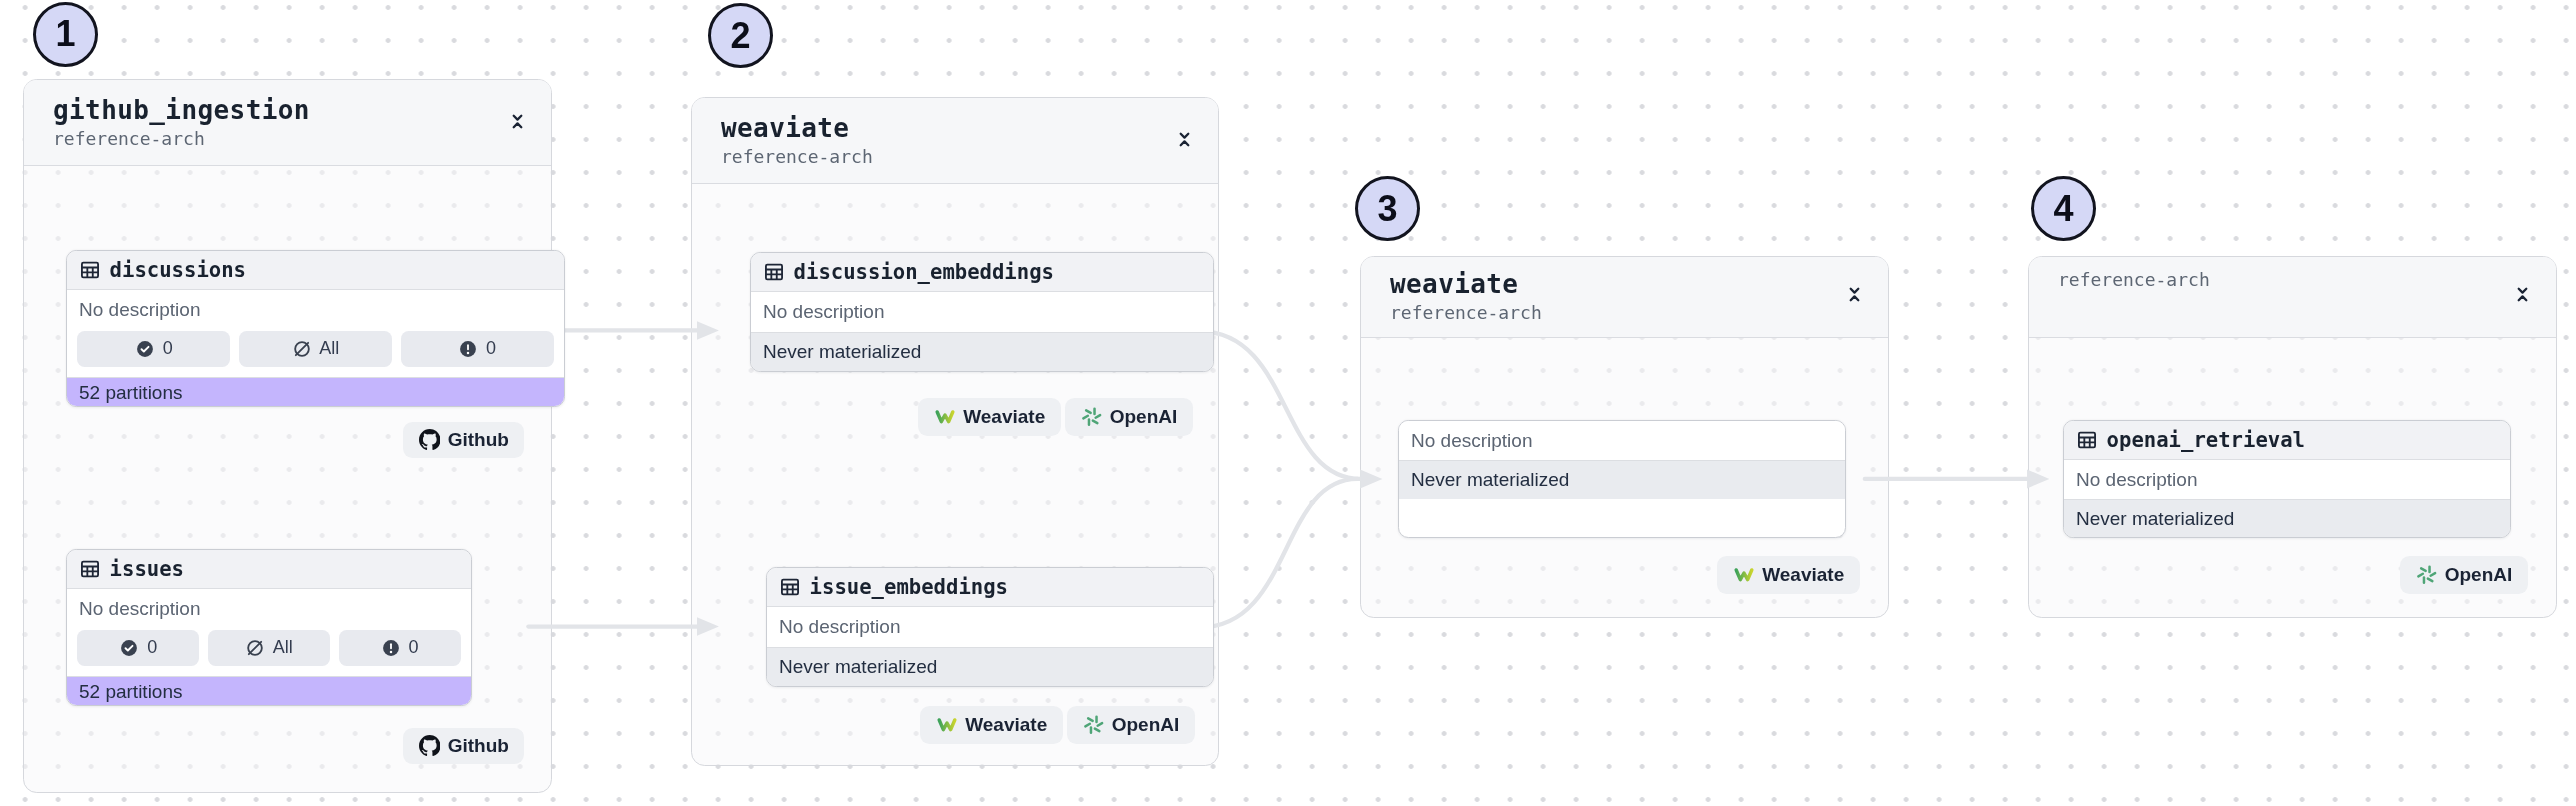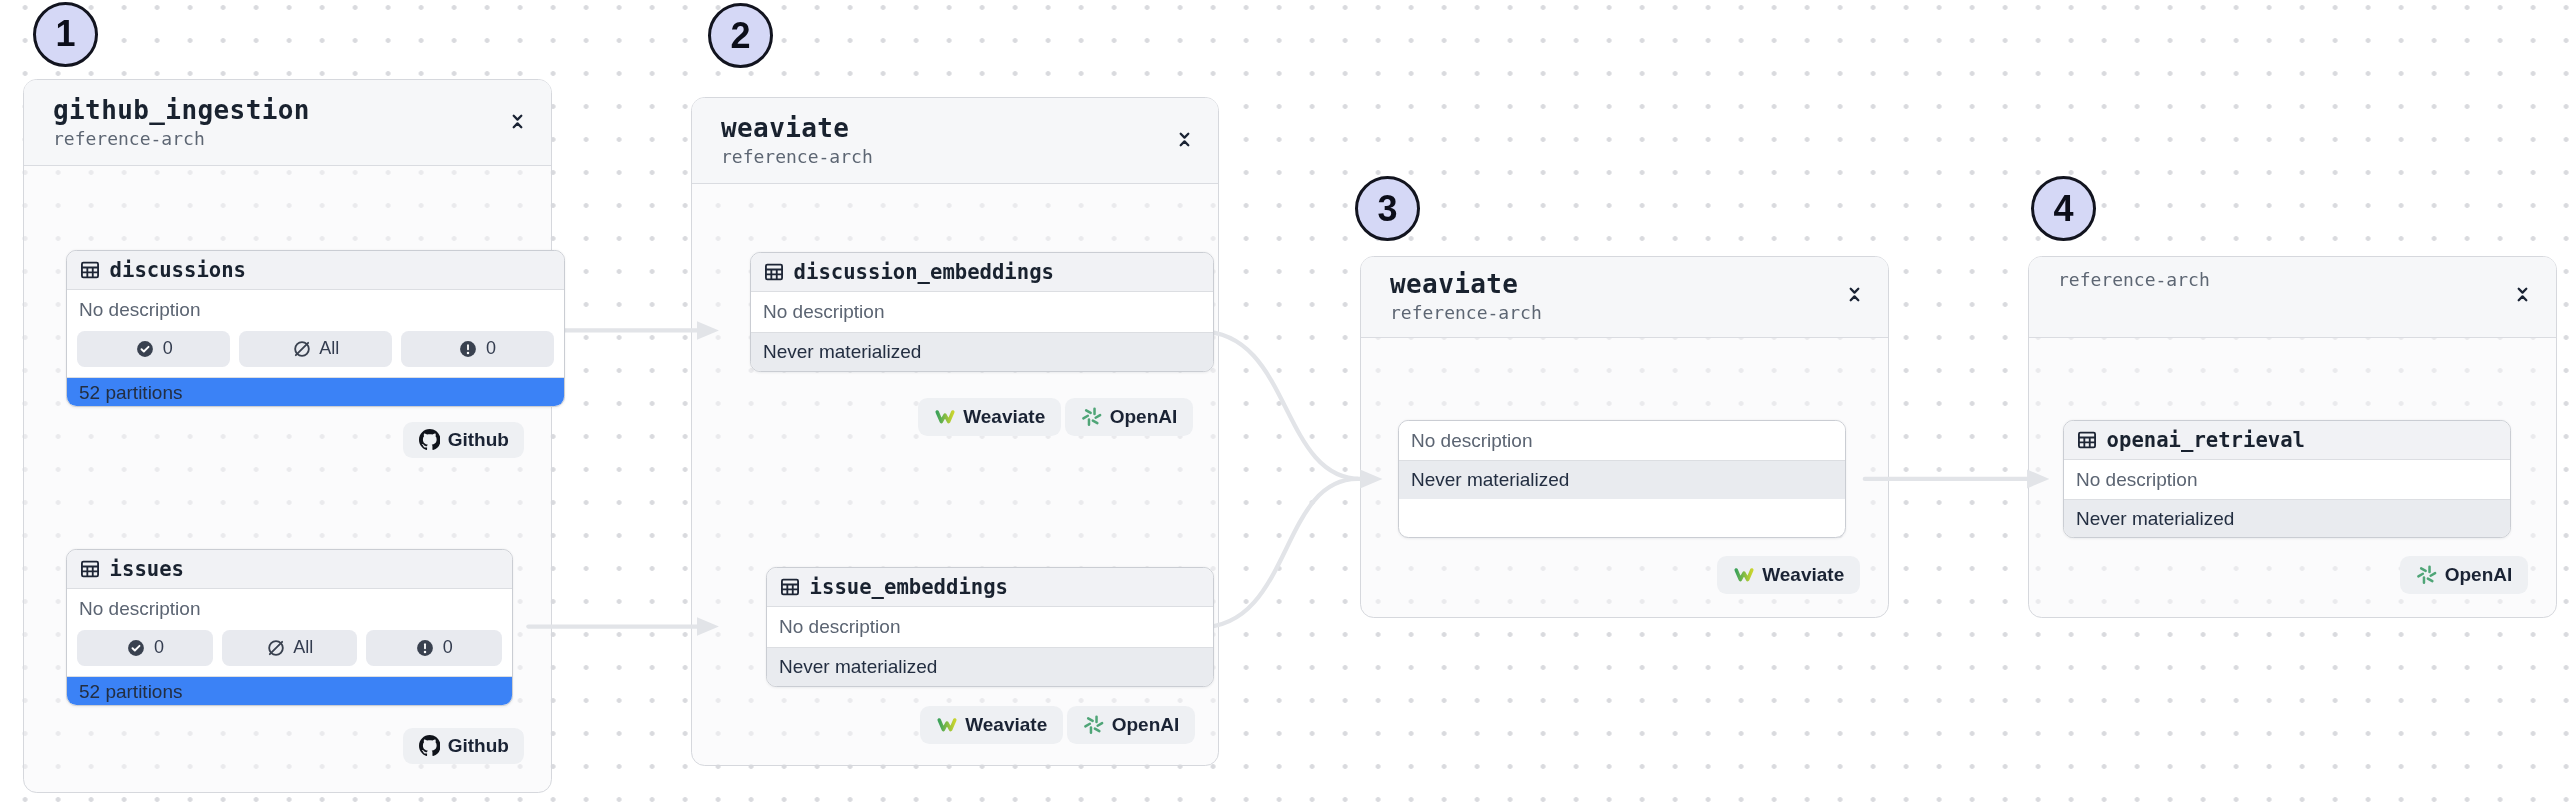--- a/index.html
+++ b/index.html
@@ -46,21 +46,21 @@
   }
   .row-desc { height:39px; display:flex; align-items:center; padding:0 12px;
     font-size:19px; color:#5b6472; background:#ffffff; }
   .row-status { height:39px; display:flex; align-items:center; padding:0 12px;
     font-size:19px; color:#232e41; background:#e9ebef; border-top:0.9px solid #dcdee2; }
   .desc-block { background:#ffffff; }
   .badges { display:flex; gap:8.6px; padding:1.7px 10.3px 10.3px 10.3px; }
   .badge { flex:1; height:36px; background:#e8eaef; border-radius:7.7px;
     display:flex; align-items:center; justify-content:center; gap:7.7px;
     font-size:18px; color:#333c4f; }
-  .card-foot { height:32px; background:#3b82f6; border-top:0.9px solid #dcdee2;
+  .card-foot { height:32px; background:#c4b5fd; border-top:0.9px solid #dcdee2;
     display:flex; align-items:center; padding:0 12px; font-size:19px; color:#232e41; }
 
   
   .tag {
     position:absolute; height:38px; background:#eef0f3; border-radius:9.4px;
     display:flex; align-items:center; gap:7.7px; padding:0 15.5px;
     font-size:19px; font-weight:bold; color:#1a2334; cursor:pointer;
   }
   .tag.small { height:36px; }
 
@@ -191,21 +191,21 @@
       <div class="card-foot">52 partitions</div>
     </div>
 
     <div class="tag small" style="left:403px; top:422px;">
       <svg class="icon" width="21.5" height="21.5" viewBox="0 0 24 24">
           <path fill="#10131a" d="M12 0C5.37 0 0 5.37 0 12c0 5.31 3.435 9.795 8.205 11.385.6.105.825-.255.825-.57 0-.285-.015-1.23-.015-2.235-3.015.555-3.795-.735-4.035-1.41-.135-.345-.72-1.41-1.23-1.695-.42-.225-1.02-.78-.015-.795.945-.015 1.62.87 1.845 1.23 1.08 1.815 2.805 1.305 3.495.99.105-.78.42-1.305.765-1.605-2.67-.3-5.46-1.335-5.46-5.925 0-1.305.465-2.385 1.23-3.225-.12-.3-.54-1.53.12-3.18 0 0 1.005-.315 3.3 1.23.96-.27 1.98-.405 3-.405s2.04.135 3 .405c2.295-1.56 3.3-1.23 3.3-1.23.66 1.65.24 2.88.12 3.18.765.84 1.23 1.905 1.23 3.225 0 4.605-2.805 5.625-5.475 5.925.435.375.81 1.095.81 2.22 0 1.605-.015 2.895-.015 3.3 0 .315.225.69.825.57A12.02 12.02 0 0 0 24 12c0-6.63-5.37-12-12-12z"></path>
         </svg>
       <span>Github</span>
     </div>
 
-    <div class="card" style="left:66px; top:549px; width:447px; height:157px;">
+    <div class="card" style="left:66px; top:549px; width:406px; height:157px;">
       <div class="card-head mono">
         <svg class="icon" width="22" height="22" viewBox="0 0 24 24" fill="none" stroke="#1e2636" stroke-width="2">
             <rect x="3.2" y="4" width="17.6" height="16" rx="1.5"></rect>
             <path d="M3.2 9.3 H20.8 M9.1 9.3 V20 M15 9.3 V20 M3.2 14.6 H20.8"></path>
           </svg>
         <span>issues</span>
       </div>
       <div class="desc-block">
         <div class="row-desc">No description</div>
         <div class="badges">

